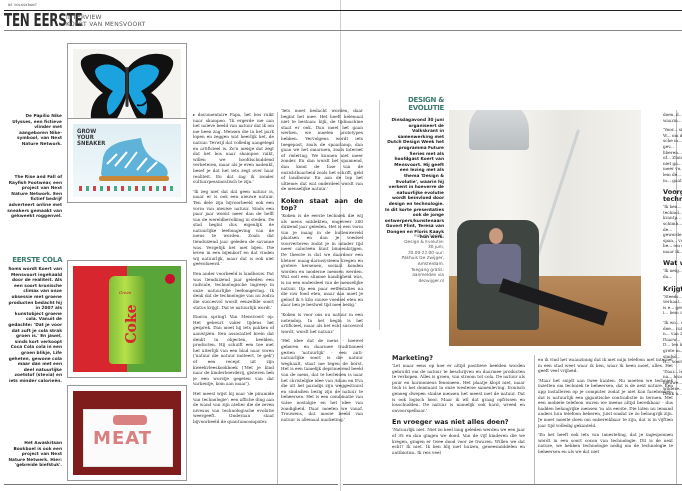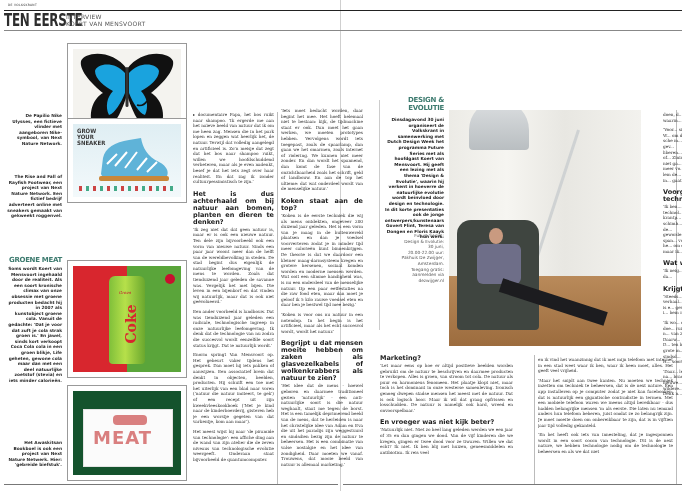--- a/index.html
+++ b/index.html
@@ -39,21 +39,21 @@
 <div class="abs rule-top"></div>
 <div class="abs section-title">TEN EERSTE</div>
 <div class="abs kicker">
   <div>INTERVIEW</div>
   <div>KOERT VAN MENSVOORT</div>
 </div>
 <div class="abs rule-sub"></div>
 
 <div class="abs caption" style="left:6px; top:113px; width:56px;">De Papilio Nike Ulysses, een fictieve vlinder met aangeboren Nike-symbool, van Next Nature Network.</div>
 <div class="abs caption" style="left:6px; top:174px; width:56px;">The Rise and Fall of Rayfish Footwear, een project van Next Nature Network. Een fictief bedrijf adverteert online met sneakers gemaakt van gekweekt roggenvel.</div>
-<div class="abs caption-title" style="left:6px; top:256px; width:56px;">GROENE MEAT</div>
+<div class="abs caption-title" style="left:6px; top:256px; width:56px;">EERSTE COLA</div>
 <div class="abs caption" style="left:6px; top:266px; width:56px;">Soms wordt Koert van Mensvoort ingehaald door de realiteit. Als een soort kronische climax van onze obsessie met groene producten bedacht hij in 2007 als kunstobject groene cola. Vanuit de gedachte: 'Dat je voor dat zuft je cola strak groen is.' En jawel, sinds kort verkoopt Coca Cola cola in een groen blikje, Life geheten, gewone cola maar dan met een deel natuurlijke zoetstof (stevia) en iets minder calorieën.</div>
 <div class="abs caption" style="left:6px; top:440px; width:56px;">Het Awaskitsan Bookboel is ook een project van Next Nature Netwerk. Hier: 'gebreide biefstuk'.</div>
 
 <div class="abs frame" style="left:67px; top:44px; width:120px; height:68px; height:112px; top:43px;">
   <div class="img-fill" style="background:#f4f3ef;">
     <svg width="108" height="100" viewBox="0 0 108 100">
       <path d="M54 20 C40 0 12 2 8 12 C6 22 20 36 30 44 C22 48 14 62 20 78 C26 88 38 80 46 66 C50 58 52 52 54 46 Z" fill="#111"></path>
       <path d="M54 20 C68 0 96 2 100 12 C102 22 88 36 78 44 C86 48 94 62 88 78 C82 88 70 80 62 66 C58 58 56 52 54 46 Z" fill="#111"></path>
       <path d="M52 24 C42 12 24 14 22 22 C22 30 32 38 40 42 C34 48 32 58 36 66 C42 64 48 54 52 44 Z" fill="#1aa3de"></path>
       <path d="M56 24 C66 12 84 14 86 22 C86 30 76 38 68 42 C74 48 76 58 72 66 C66 64 60 54 56 44 Z" fill="#1aa3de"></path>
@@ -80,43 +80,41 @@
   <div class="img-fill" style="background:linear-gradient(90deg,#d8262e 0 50%,#5aa53a 50% 100%);">
     <div style="position:absolute; left:36px; top:10px; width:36px; height:88px; border-radius:6px 6px 4px 4px; background:linear-gradient(90deg,#7fbf3a,#b6e04a 45%,#6aa82e);">
       <div style="position:absolute; left:10px; top:14px; font:italic 4px 'DejaVu Serif',serif; color:#c8102e;">Green</div>
       <div style="position:absolute; left:2px; top:40px; font:bold 14px 'DejaVu Serif',serif; color:#d8262e; transform:rotate(-90deg); transform-origin:center;">Coke</div>
     </div>
     <div style="position:absolute; right:6px; top:8px; width:10px; height:10px; border-radius:50%; background:#c8102e;"></div>
   </div>
 </div>
 
 <div class="abs frame" style="left:67px; top:385px; width:120px; height:96px;">
-  <div class="img-fill" style="background:#14532d;">
+  <div class="img-fill" style="background:#7f1d1d;">
     <div style="position:absolute; left:10px; top:18px; width:90px; height:58px; background:#fbfbfb; border:1px solid #e4e4e4;"></div>
     <div style="position:absolute; left:20px; top:38px; font:bold 18px/18px 'DejaVu Sans',sans-serif; color:#d97f7f; letter-spacing:1px;">MEAT</div>
     <div style="position:absolute; left:40px; top:24px; width:34px; height:10px; background:#d98080; border-radius:4px;"></div>
   </div>
 </div>
 
 <div class="abs col" style="left:193px; top:112px; width:81px; height:370px; overflow:hidden;">
   <p style="font-weight:normal;">▸ documentaire Papa, het bos ruikt naar shampoo. 'Ik ergerde me aan het naïeve beeld van natuur dat ik om me heen zag. Mensen die in het park lopen en zeggen wat heerlijk het, de natuur. Terwijl dat volledig aangelegd en artificieel is. Zo'n meisje dat zegt dat het bos naar shampoo ruikt, willen we hoofdschuddend verbeteren, maar als je even nadenkt, besef je dat het iets zegt over haar realiteit. En dat zag ik zonder cultuurpessimistisch te zijn.'</p>
-  <h3>Het is dus achterhaald om bij natuur aan bomen, planten en dieren te denken?</h3>
   <p>'Ik zeg niet dat dat geen natuur is, maar er is ook een nieuwe natuur. Ten dele zijn bijvoorbeeld ook een vorm van nieuwe natuur. Sinds een paar jaar woont meer dan de helft van de wereldbevolking in steden. De stad begint dus eigenlijk de natuurlijke leefomgeving van de mens te worden. Zoals dat tienduizend jaar geleden de savanne was. Vergelijk het met bijen. Die leven in een bijenkorf en dat vinden wij natuurlijk, maar dat is ook niet geëvolueerd.'</p>
   <p>Een ander voorbeeld is landbouw. Dat was tienduizend jaar geleden een radicale, technologische ingreep in onze natuurlijke leefomgeving. Ik denk dat de technologie van nu zodra die succesvol wordt eenzelfde soort status krijgt. Dat ie natuurlijk wordt.'</p>
   <p>Enorm springt Van Mensvoort op. Het gebeurt vaker tijdens het gesprek. Dan moet hij iets pakken of aanwijzen. Een associatief brein dat denkt in objecten, beelden, producten. Hij schuift een toe met het uiterlijk van een blad naar voren ('natuur die natuur imiteert, te gek') of een recept uit zijn kweekvleeskookboek ('Met je kind naar de kinderboerderij, gisteren heb je een worstje gegeten van dat varkentje, kom aan maar').</p>
   <p>Het meest wijst hij naar 'de piramide van technologie': een affiche ding aan de wand van zijn atelier die de zeven niveaus van technologische evolutie weergeeft. Onderaan staat bijvoorbeeld de quantumcomputer.</p>
 </div>
 <div class="abs col-rule" style="left:277px; top:112px; height:372px;"></div>
 
 <div class="abs col" style="left:281px; top:108px; width:82px; height:370px; overflow:hidden;">
   <p>'Iets moet bedacht worden, daar begint het mee. Het hoeft helemaal niet te bestaan: kijk, de tijdmachine staat er ook. Dan moet het gaan werken, we moeten prototypes hebben. Vervolgens wordt iets toegepast, zoals de spaarlamp, dan gaan we het omarmen, zoals internet of riolering. We kunnen niet meer zonder. En dan wordt het spannend, dan komt de fase van de onzichtbaarheid zoals het schrift, geld of landbouw. En aan de top het ultieme: dat wat onderdeel wordt van de menselijke natuur.'</p>
   <h3>Koken staat aan de top?</h3>
   <p>'Koken is de eerste techniek die wij als mens ontdekten, ongeveer 200 duizend jaar geleden. Het is een vorm van je maag in de buitenwereld plaatsen en dan je voedsel voorverteren zodat je in minder tijd meer calorieën kunt binnenkrijgen. De theorie is dat we daardoor een kleiner maag-darmsysteem kregen en grotere hersenen, sociaal konden worden en moderne mensen werden. Wat ooit een slimme handigheid was, is nu een onderdeel van de menselijke natuur. Op een paar eetfestaties na die raw food eten, maar dan moet je geloof ik 5 kilo rauwe voedsel eten en daar ben je bestwel tijd mee bezig.'</p>
   <p>'Koken is voor ons nu natuur in een notendop. In het begin is het artificieel, maar als het echt succesvol wordt, wordt het natuur.'</p>
-  <h3>Begrijpt u dat mensen moeite hebben om zaken als glasvezelkabels of wolkenkrabbers als natuur te zien?</h3>
   <p>'Het idee dat de mens - hoewel geboren en daarmee traditioneel gezien 'natuurlijk' - een anti-natuurlijke soort is die natuur weghaalt, staat me tegen de borst. Het is een tamelijk deprimerend beeld van de mens, dat te herleiden is naar het christelijke idee van Adam en Eva die uit het paradijs zijn weggestuurd en sindsdien bezig zijn de natuur te beheersen. Het is een combinatie van valse nostalgie en het idee van zondigheid. Daar moeten we vanaf. Trouwens, dat mooie beeld van natuur is allemaal marketing.'</p>
 </div>
 
 <div class="abs col-rule" style="left:379px; top:100px; height:230px; background:#ccc;"></div>
 <div class="abs caption-title" style="left:384px; top:96px; width:60px;">DESIGN &amp; EVOLUTIE</div>
 <div class="abs box-text" style="left:384px; top:117px; width:60px;">Dinsdagavond 30 juni organiseert de Volkskrant in samenwerking met Dutch Design Week het programma Future Series met als hoofdgast Koert van Mensvoort. Hij geeft een lezing met als thema 'Design &amp; Evolutie', waarin hij verkent in hoeverre de natuurlijke evolutie wordt beïnvloed door design en technologie. In dit korte presentaties ook de jonge ontwerpers/kunstenaars Govert Flint, Teresa van Dongen en Floris Kaayk hun werk.</div>
 <div class="abs box-light" style="left:384px; top:233px; width:60px;">
   <div>Future Series:</div>
   <div>Design &amp; Evolutie:</div>
   <div>30 juni,</div>
@@ -131,24 +129,24 @@
 <div class="abs" style="left:449px; top:110px; width:192px; height:236px; background:linear-gradient(90deg,#ecebe6,#f6f5f1 30%,#e8e7e2 60%,#f3f2ee); overflow:hidden;">
   <div style="position:absolute; left:0; right:0; bottom:0; height:70px; background:linear-gradient(#b98a5a,#9c6c3e);"></div>
   <div style="position:absolute; left:128px; top:20px; width:3px; height:190px; background:#cfd2d3; transform:rotate(18deg); transform-origin:top;"></div>
   <div style="position:absolute; left:20px; top:-10px; width:60px; height:50px; border-radius:30px 30px 4px 4px; background:linear-gradient(#dcdfe1,#b9bec1);"></div>
   <div style="position:absolute; left:8px; top:110px; width:82px; height:110px; background:#3f4540; border-radius:14px 14px 4px 4px;"></div>
   <div style="position:absolute; left:40px; top:118px; width:14px; height:16px; border-radius:50%; background:#c99a80;"></div>
   <div style="position:absolute; left:28px; top:134px; width:44px; height:40px; background:#6e6e88; border-radius:6px;"></div>
   <div style="position:absolute; left:52px; top:168px; width:110px; height:14px; background:#1c1c1f; transform:rotate(18deg); transform-origin:left;"></div>
 </div>
 
-<div class="abs col" style="left:380px; top:355px; width:133px; height:128px; overflow:hidden;">
+<div class="abs col" style="left:392px; top:355px; width:133px; height:128px; overflow:hidden;">
   <h3 style="margin-top:0;">Marketing?</h3>
   <p>'Let maar eens op hoe er altijd positieve beelden worden gebruikt om de natuur te beschrijven en daarmee producten te verkopen. Alles is groen, van stroom tot cola. De natuur als puur en harmonieus fenomeen. Het plaatje klopt niet, maar toch is het dominant in onze westerse samenleving. Ironisch genoeg dwepen stadse mensen het meest met de natuur. Dat is ook logisch hoor. Maar ik wil dat graag opfrissen en losschudden. De natuur is namelijk ook hard, wreed en onvoorspelbaar.'</p>
-  <h3>En vroeger was niet kijk beter?</h3>
+  <h3>En vroeger was niet alles doen?</h3>
   <p>'Natuurlijk niet. Niet zo heel lang geleden werden we een jaar of 35 en dan gingen we dood. Van de vijf kinderen die we kregen, gingen er twee dood voor ze tiwaren. Willen we dat echt? Ik niet. Ik ben blij met huizen, geneesmiddelen en antibiotica. Ik reis veel</p>
 </div>
 <div class="abs col-rule" style="left:534px; top:355px; height:130px;"></div>
 
 <div class="abs col" style="left:538px; top:357px; width:135px; height:126px; overflow:hidden;">
   <p>en ik vind het waanzinnig dat ik met mijn telefoon met internet in een stad weet waar ik ben, waar ik heen moet, alles. Het geeft veel vrijheid.</p>
   <p>'Maar het snijdt aan twee kanten. Nu moeten we techniek inzetten om techniek te beheersen, dat is de next nature. Een app installeren op je computer zodat je niet kan facebooken, dat is natuurlijk een gigantische contradictie in termen. Met een mobiele telefoon waren we ineens altijd bereikbaar - dus hadden belangrijke mensen 'm als eerste. Die laten nu iemand anders hun telefoon beheren, juist omdat ze zo belangrijk zijn. Je moet moeite doen om onbereikbaar te zijn, dat is in vijftien jaar tijd volledig gekanteld.</p>
   <p>'En het heeft ook iets van innesteling, dat je ingesponnen wordt in een soort cocon van technologie. Dit is de next nature, we hebben technologie nodig om de technologie te beheersen en als we dat niet</p>
 </div>
 

